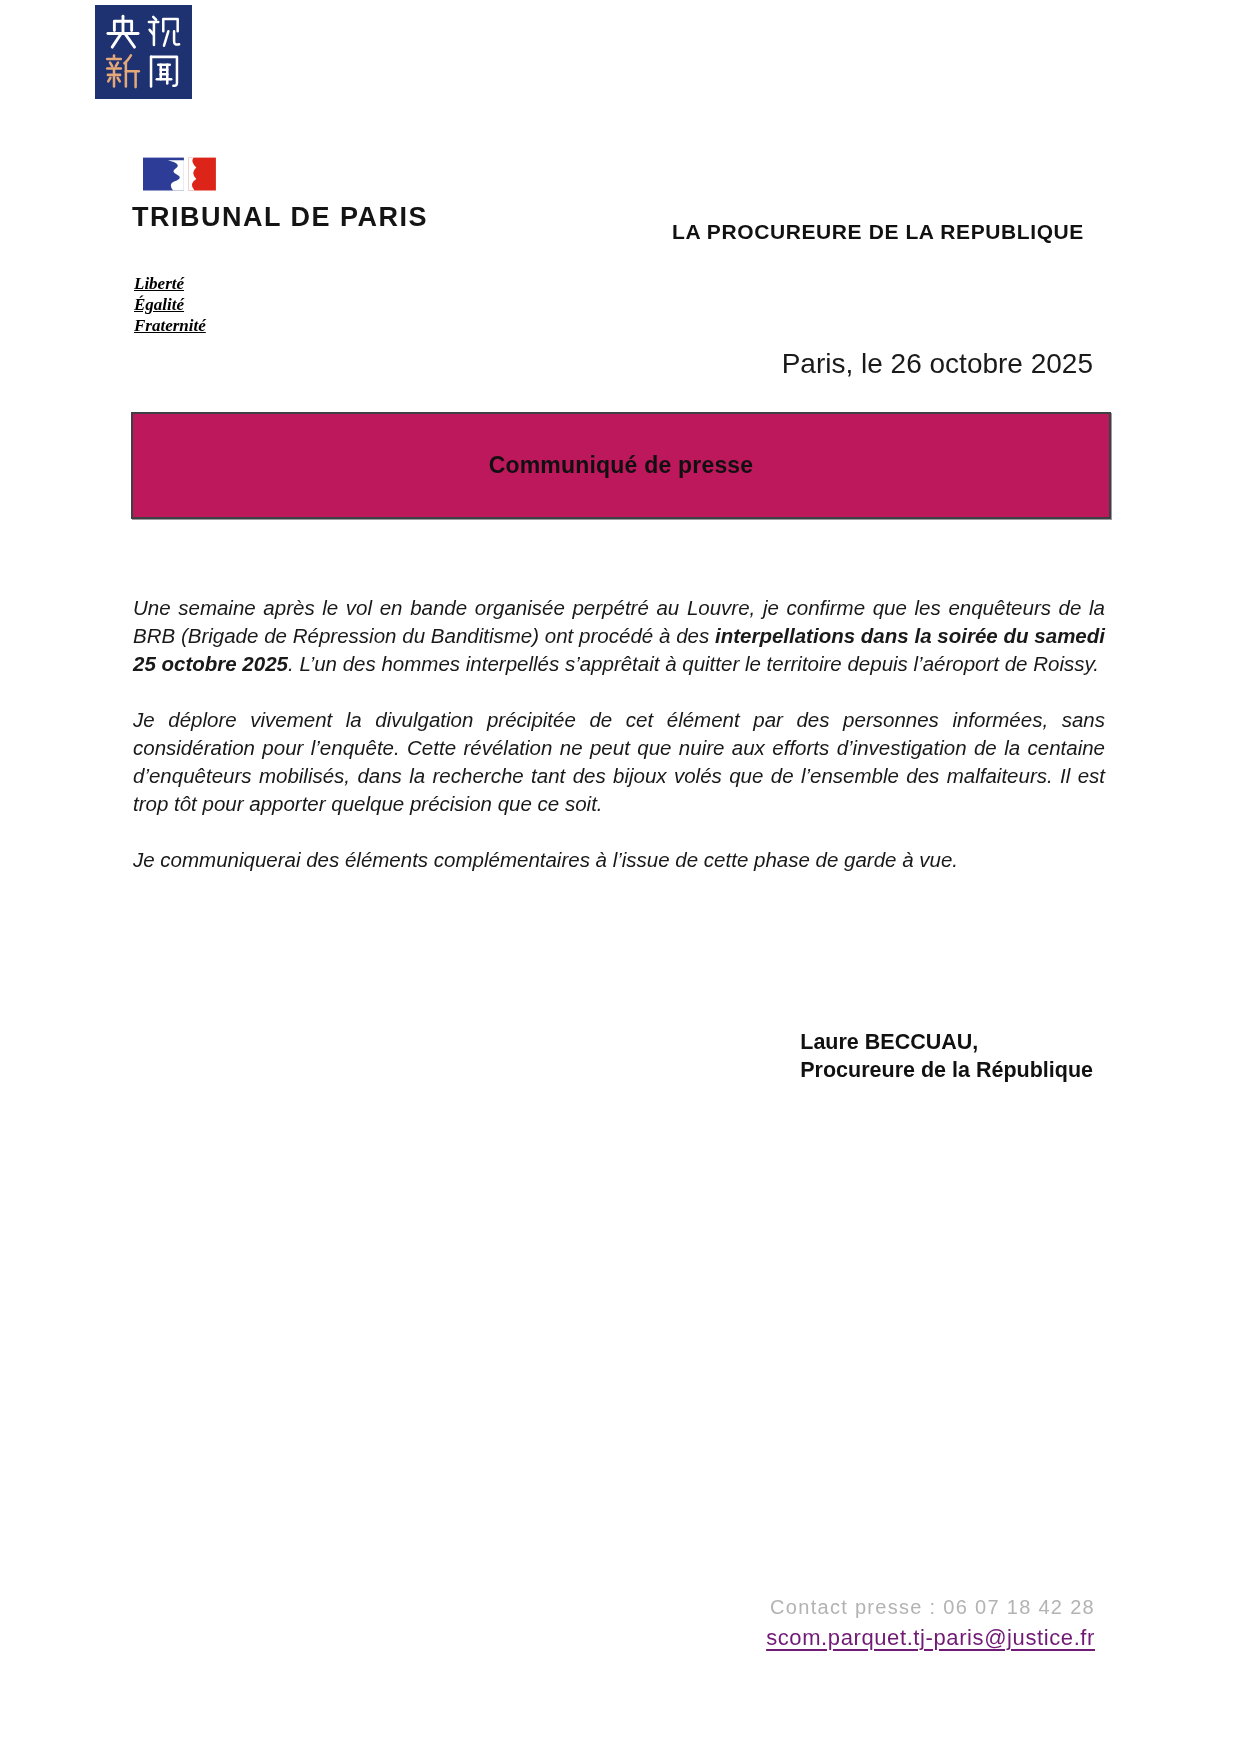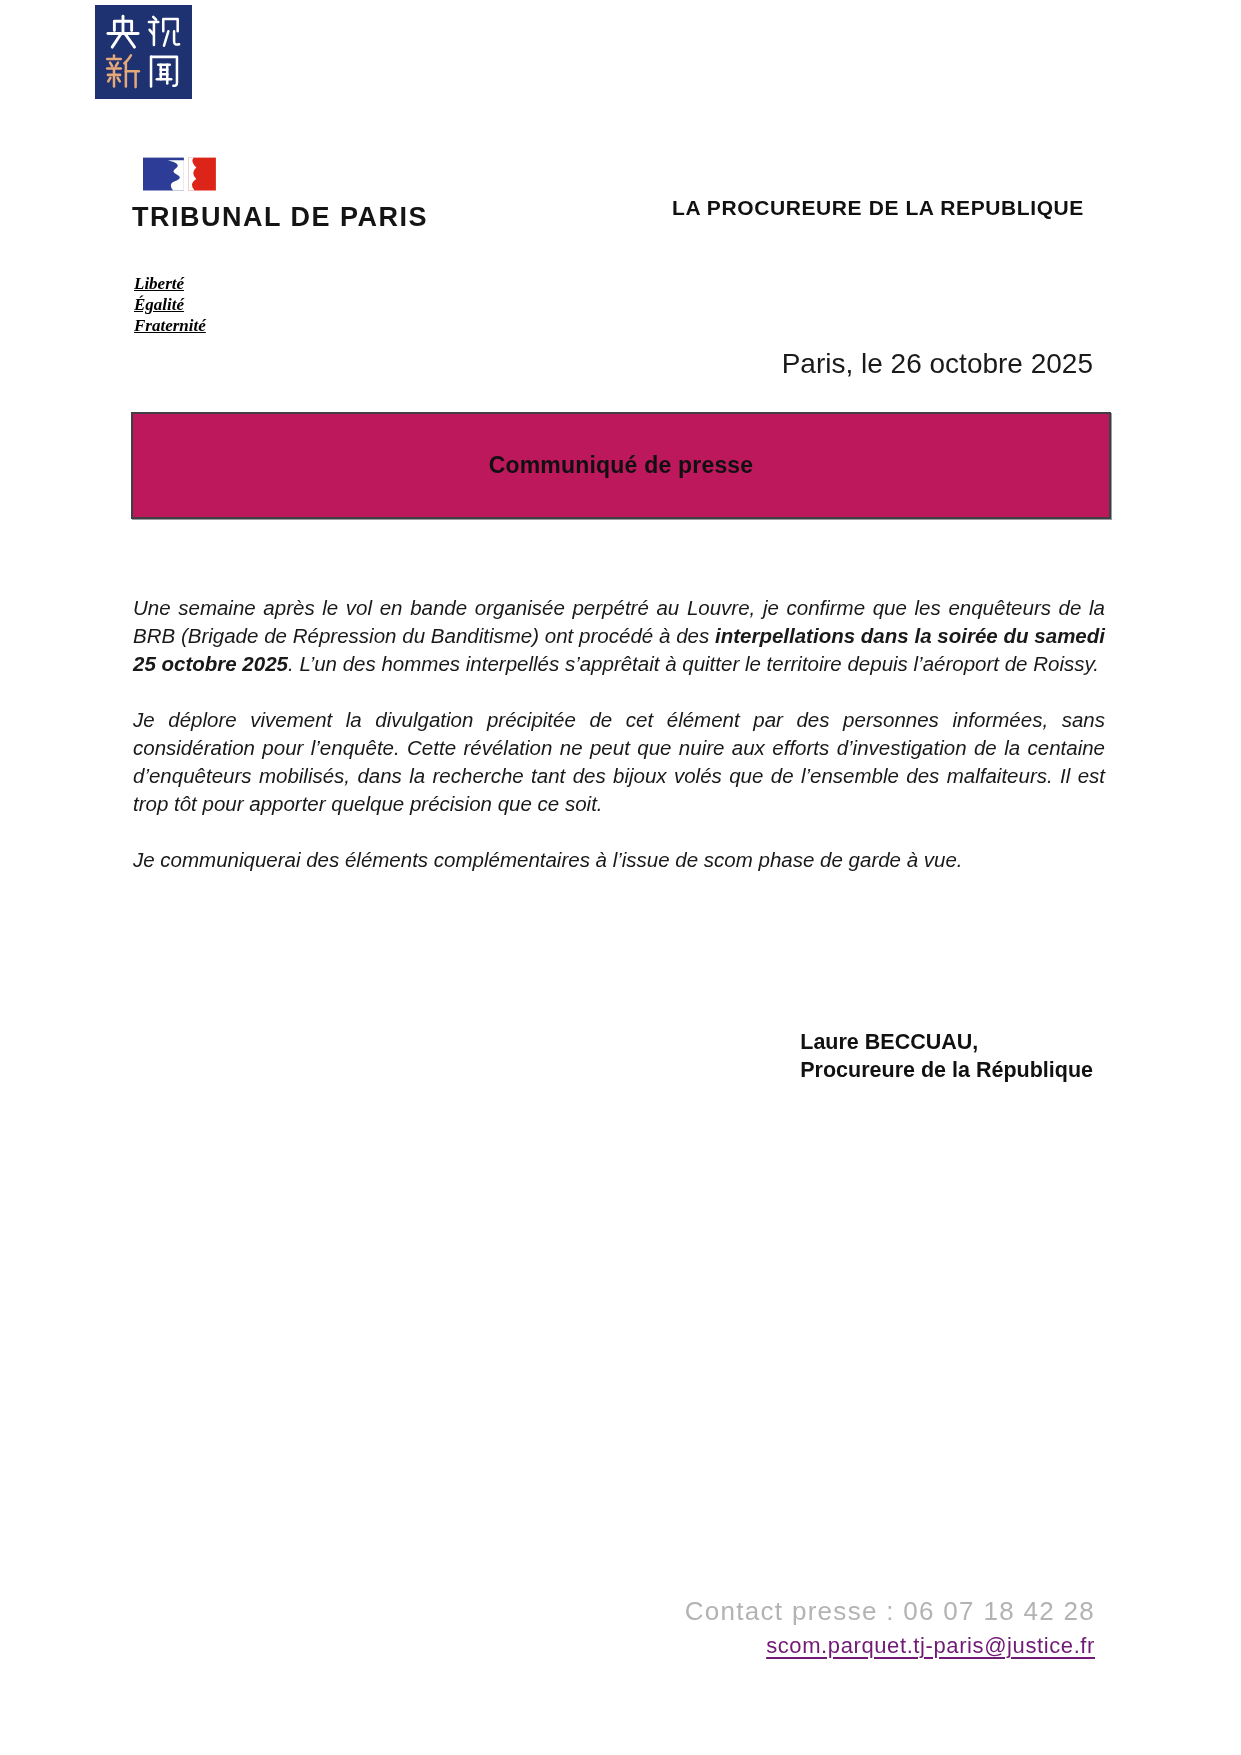--- a/index.html
+++ b/index.html
@@ -42,21 +42,21 @@
     position: absolute; left: 132px; top: 201px;
     font-weight: bold; font-size: 27px; line-height: 33px;
     letter-spacing: 1.5px; color: #141414; white-space: nowrap;
   }
   .motto {
     position: absolute; left: 134px; top: 273px;
     font-family: "Liberation Serif", serif; font-style: italic; font-weight: bold;
     font-size: 17px; line-height: 21px; color: #000000; text-decoration: underline;
   }
   .office-title {
-    position: absolute; left: 672px; top: 196px;
+    position: absolute; left: 672px; top: 220px;
     font-weight: bold; font-size: 21px; letter-spacing: 0.6px; color: #111111;
     white-space: nowrap;
   }
   .dateline {
     position: absolute; right: 148px; top: 348px;
     font-size: 28px; color: #1a1a1a; white-space: nowrap;
   }
 
   
   .banner {
@@ -80,21 +80,21 @@
   
   .signature {
     position: absolute; right: 148px; top: 1028px;
     font-weight: bold; font-size: 21.5px; line-height: 28px;
     color: #111111; white-space: nowrap;
   }
 
   
   .footer { position: absolute; right: 146px; top: 1596px; text-align: right; }
   .contact-line {
-    font-size: 26px; letter-spacing: 1.3px; color: #b3b3b3; margin-bottom: 6px;
+    font-size: 20px; letter-spacing: 1.3px; color: #b3b3b3; margin-bottom: 6px;
     white-space: nowrap;
   }
   .email-link {
     font-size: 22px; letter-spacing: 0.6px; color: #701a75;
     text-decoration: underline; text-decoration-thickness: 2px; text-underline-offset: 4px;
     cursor: pointer; white-space: nowrap;
   }
 </style>
 </head>
 <body>
@@ -167,21 +167,21 @@
 
   <div class="dateline">Paris, le 26 octobre 2025</div>
 
   <div class="banner">
     <span class="banner-title">Communiqué de presse</span>
   </div>
 
   <div class="body-text">
     <p><span>Une semaine après le vol en bande organisée perpétré au Louvre, je confirme que les enquêteurs de la BRB (Brigade de Répression du Banditisme) ont procédé à des </span><strong>interpellations dans la soirée du samedi 25 octobre 2025</strong><span>. L’un des hommes interpellés s’apprêtait à quitter le territoire depuis l’aéroport de Roissy.</span></p>
     <p>Je déplore vivement la divulgation précipitée de cet élément par des personnes informées, sans considération pour l’enquête. Cette révélation ne peut que nuire aux efforts d’investigation de la centaine d’enquêteurs mobilisés, dans la recherche tant des bijoux volés que de l’ensemble des malfaiteurs. Il est trop tôt pour apporter quelque précision que ce soit.</p>
-    <p>Je communiquerai des éléments complémentaires à l’issue de scom phase de garde à vue.</p>
+    <p>Je communiquerai des éléments complémentaires à l’issue de cette phase de garde à vue.</p>
   </div>
 
   <div class="signature">
     <div>Laure BECCUAU,</div>
     <div>Procureure de la République</div>
   </div>
 
   <div class="footer">
     <div class="contact-line">Contact presse : 06 07 18 42 28</div>
     <a class="email-link">scom.parquet.tj-paris@justice.fr</a>

